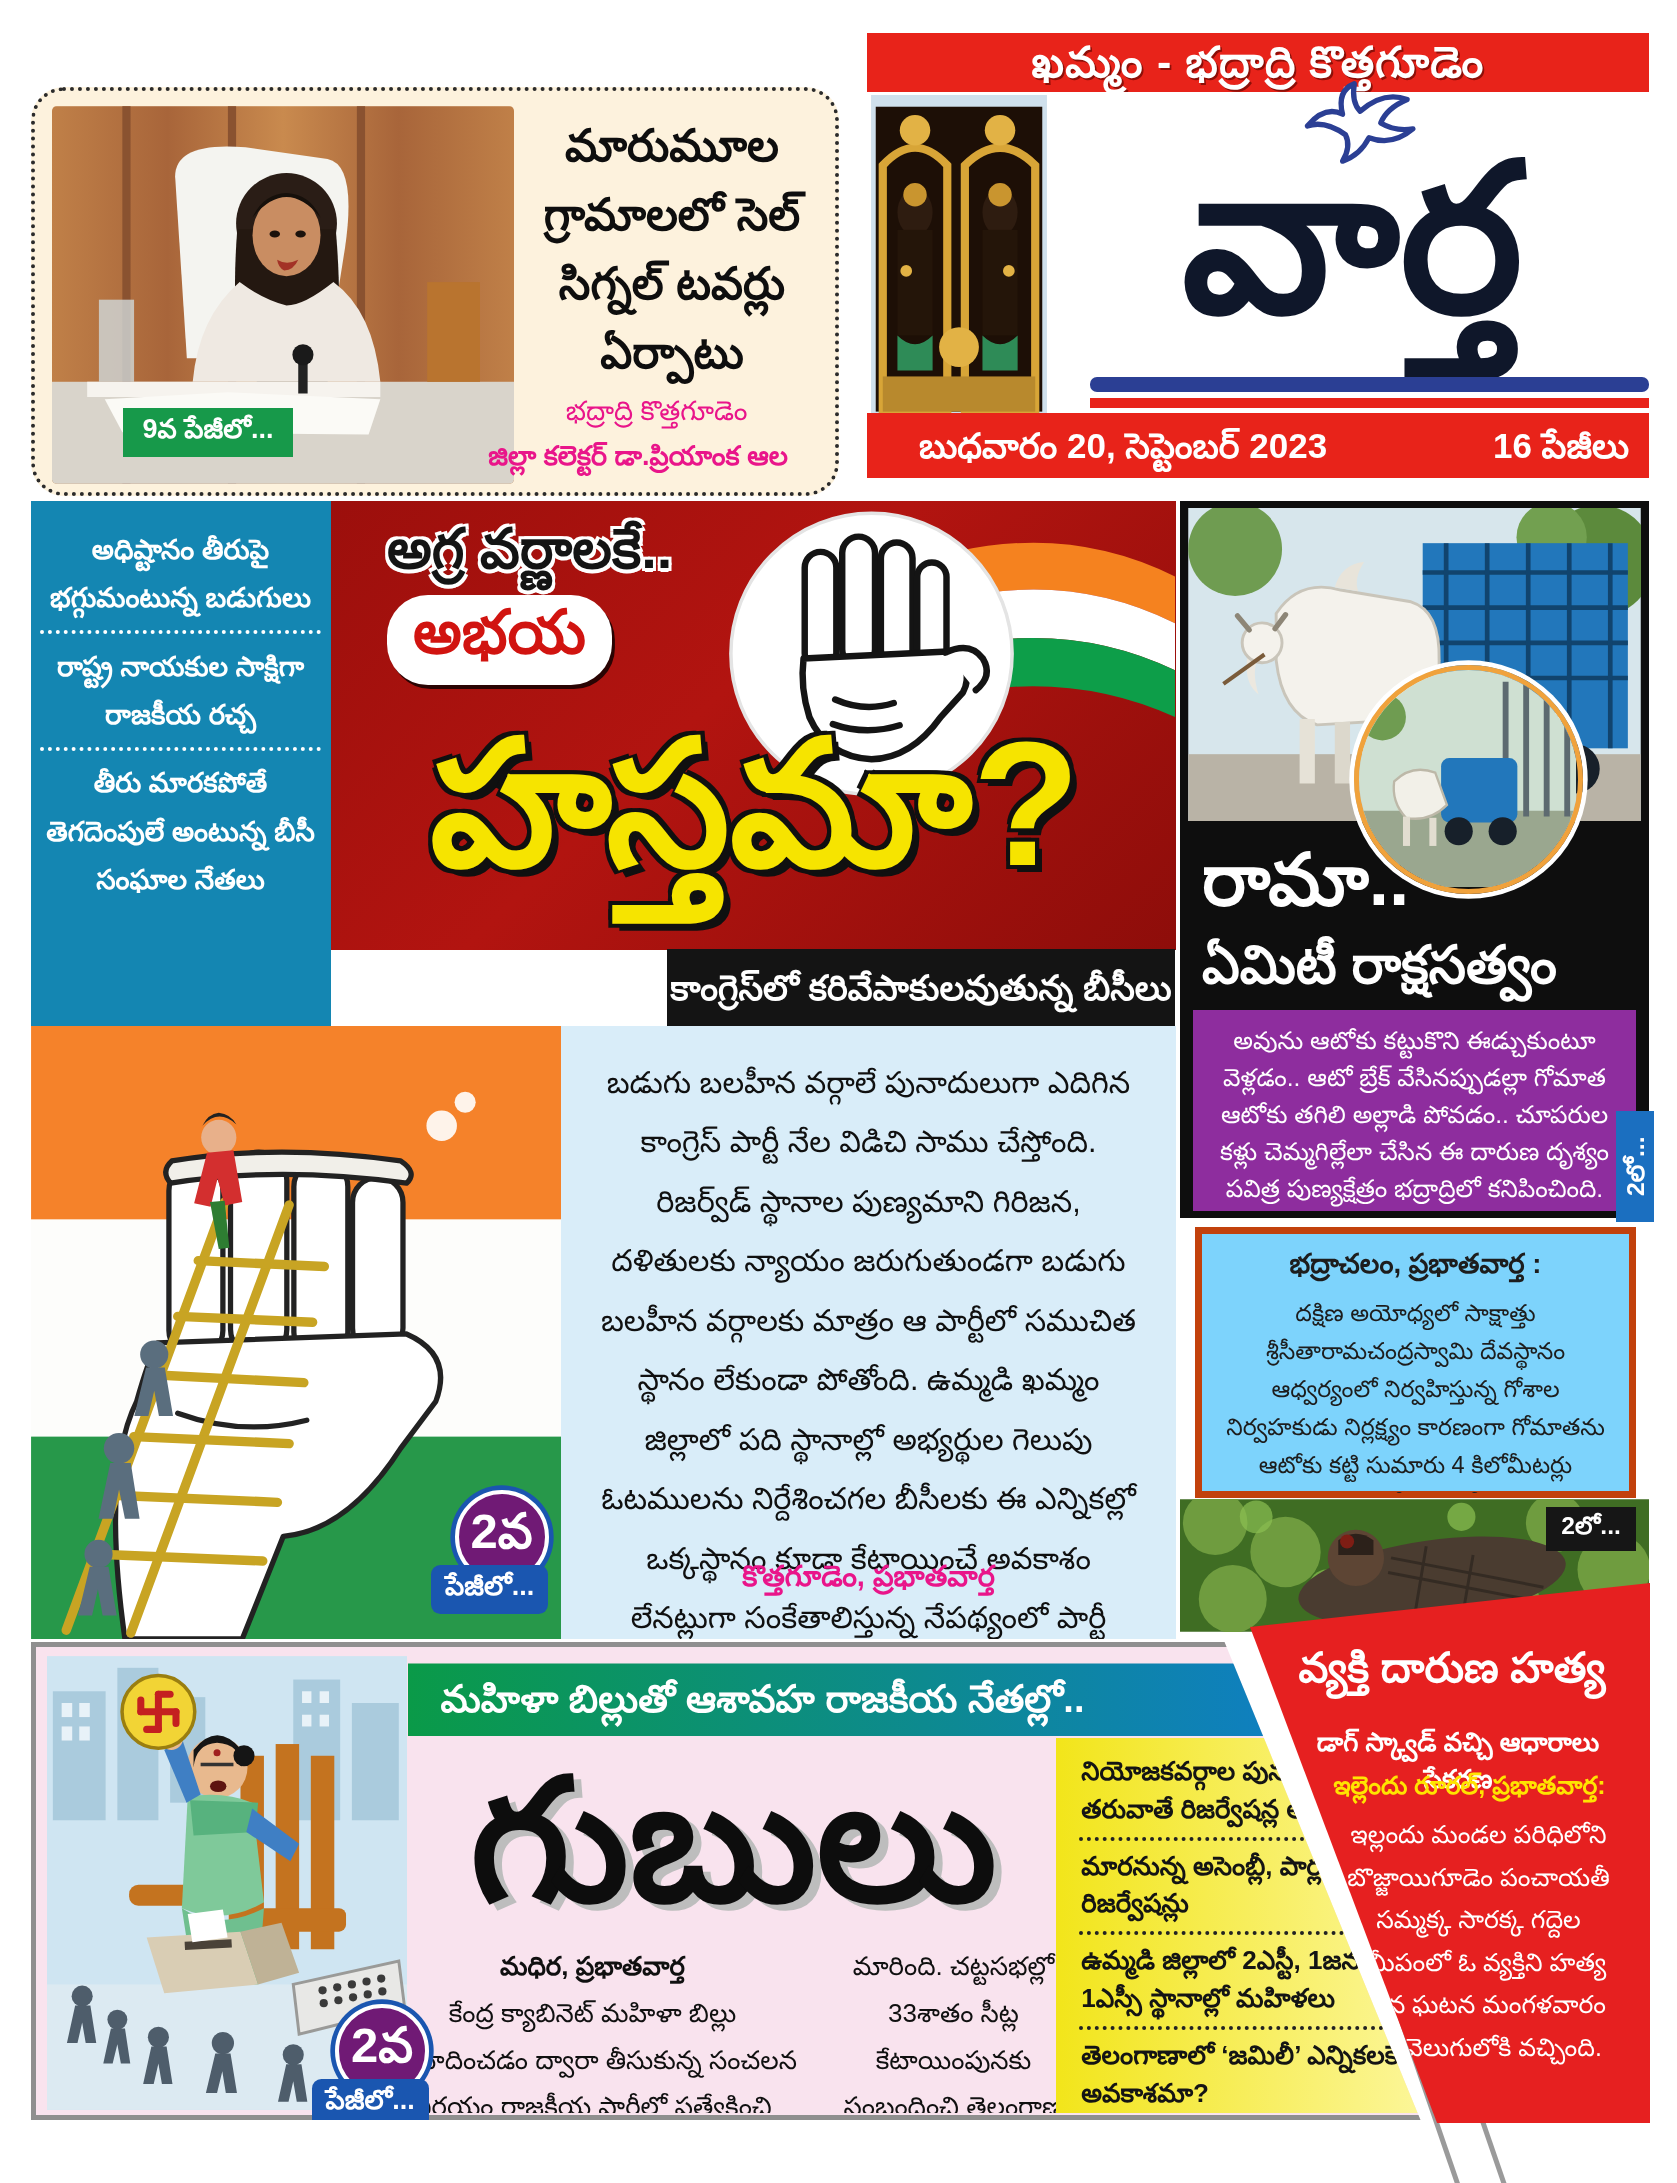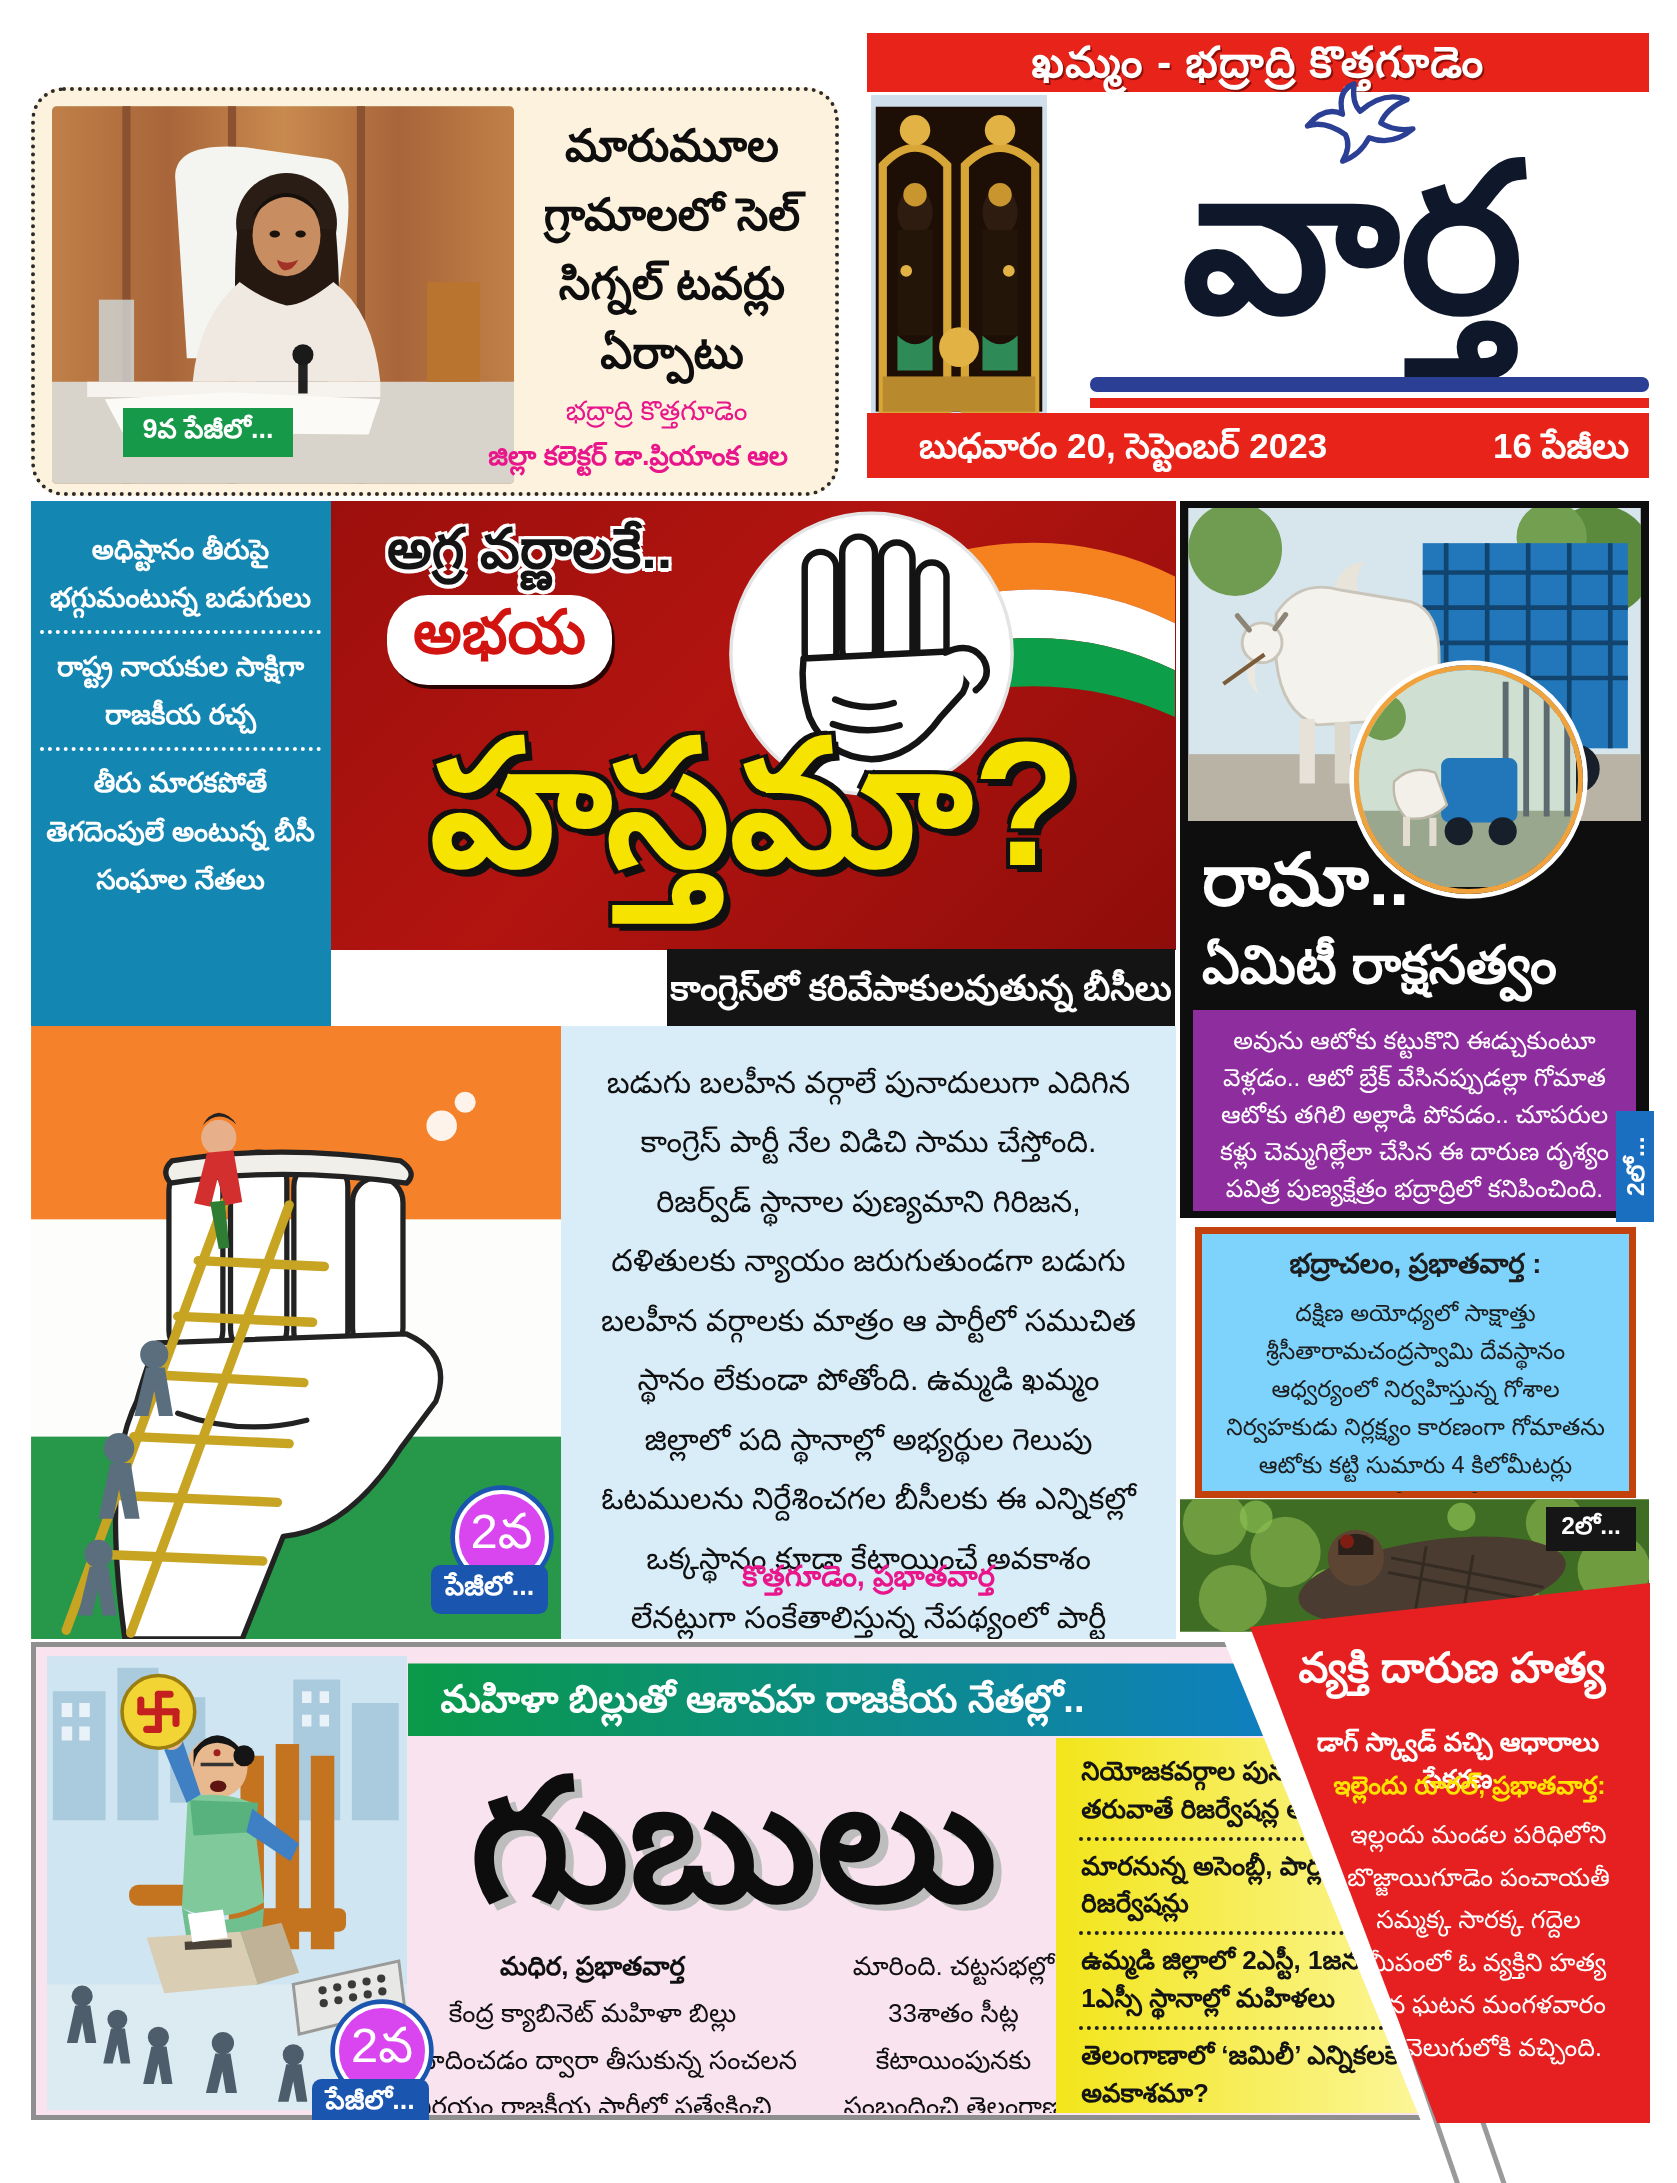--- a/index.html
+++ b/index.html
@@ -54,22 +54,22 @@
   #congress { left:718px; top:506px; width:457px; height:305px; }
   #leadSub { left:667px; top:949px; width:508px; height:77px; background:#141414; color:#fff;
     font-size:35px; font-weight:bold; text-align:center; line-height:77px; }
   #leadCartoon { left:30.5px; top:1026px; width:531px; height:613px; }
   #leadBody { left:561px; top:1026px; width:615px; height:613px; background:#d9edf9;
     padding:27px 30.5px 11.7px 30.5px; font-size:30.5px; line-height:1.95; text-align:center; color:#101010; }
   #leadByline { left:561px; top:1560px; width:615px; text-align:center; color:#e9158a;
     font-weight:bold; font-size:29px; }
   .pbadge { width:152px; height:123px; }
   .pbadge .circ { position:absolute; left:23.5px; top:0; width:94px; height:94px; border-radius:50%;
-    background:#d946ef; border:4.7px solid #fff; box-shadow:0 0 0 4.7px #1a56b0; color:#fff;
-    font-size:49px; font-weight:normal; display:flex; align-items:center; justify-content:center; }
+    background:#701a75; border:4.7px solid #fff; box-shadow:0 0 0 4.7px #1a56b0; color:#fff;
+    font-size:49px; font-weight:bold; display:flex; align-items:center; justify-content:center; }
   .pbadge .rib { position:absolute; left:0; top:75px; background:#1a56b0; color:#fff; font-size:27px;
     font-weight:bold; padding:5.9px 14px; border-radius:9.4px; white-space:nowrap; }
   #leadBadge { left:431px; top:1490px; z-index:9; }
 
   
   #cowBlock { left:1180px; top:501px; width:469px; height:717px; background:#0e0e0e; }
   #cowPhoto { left:8.2px; top:7px; width:453px; height:313px; overflow:hidden; }
   #cowInset { left:174px; top:164px; width:229px; height:229px; border-radius:50%;
     border:5.9px solid #f0a23c; box-shadow:0 0 0 4.7px #fff; overflow:hidden; z-index:3; }
   #cowHead1 { left:22px; top:337px; font-size:73px; font-weight:bold; color:#fff; }

